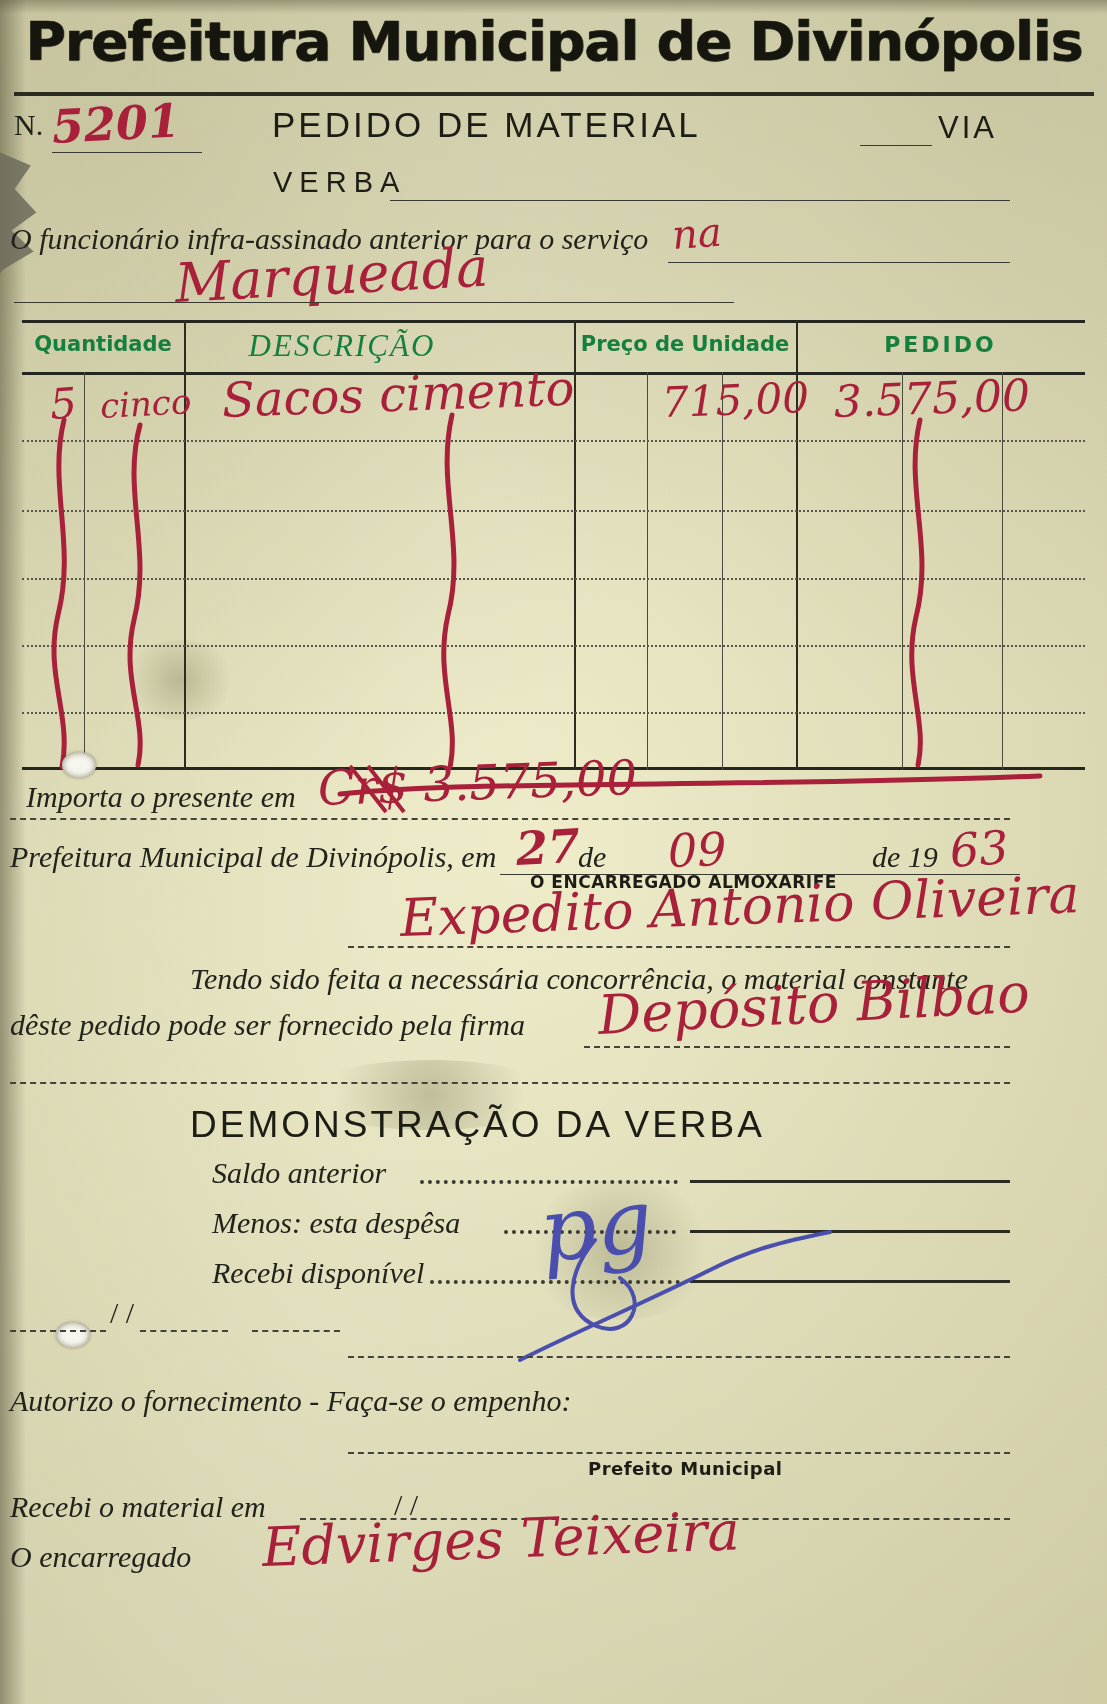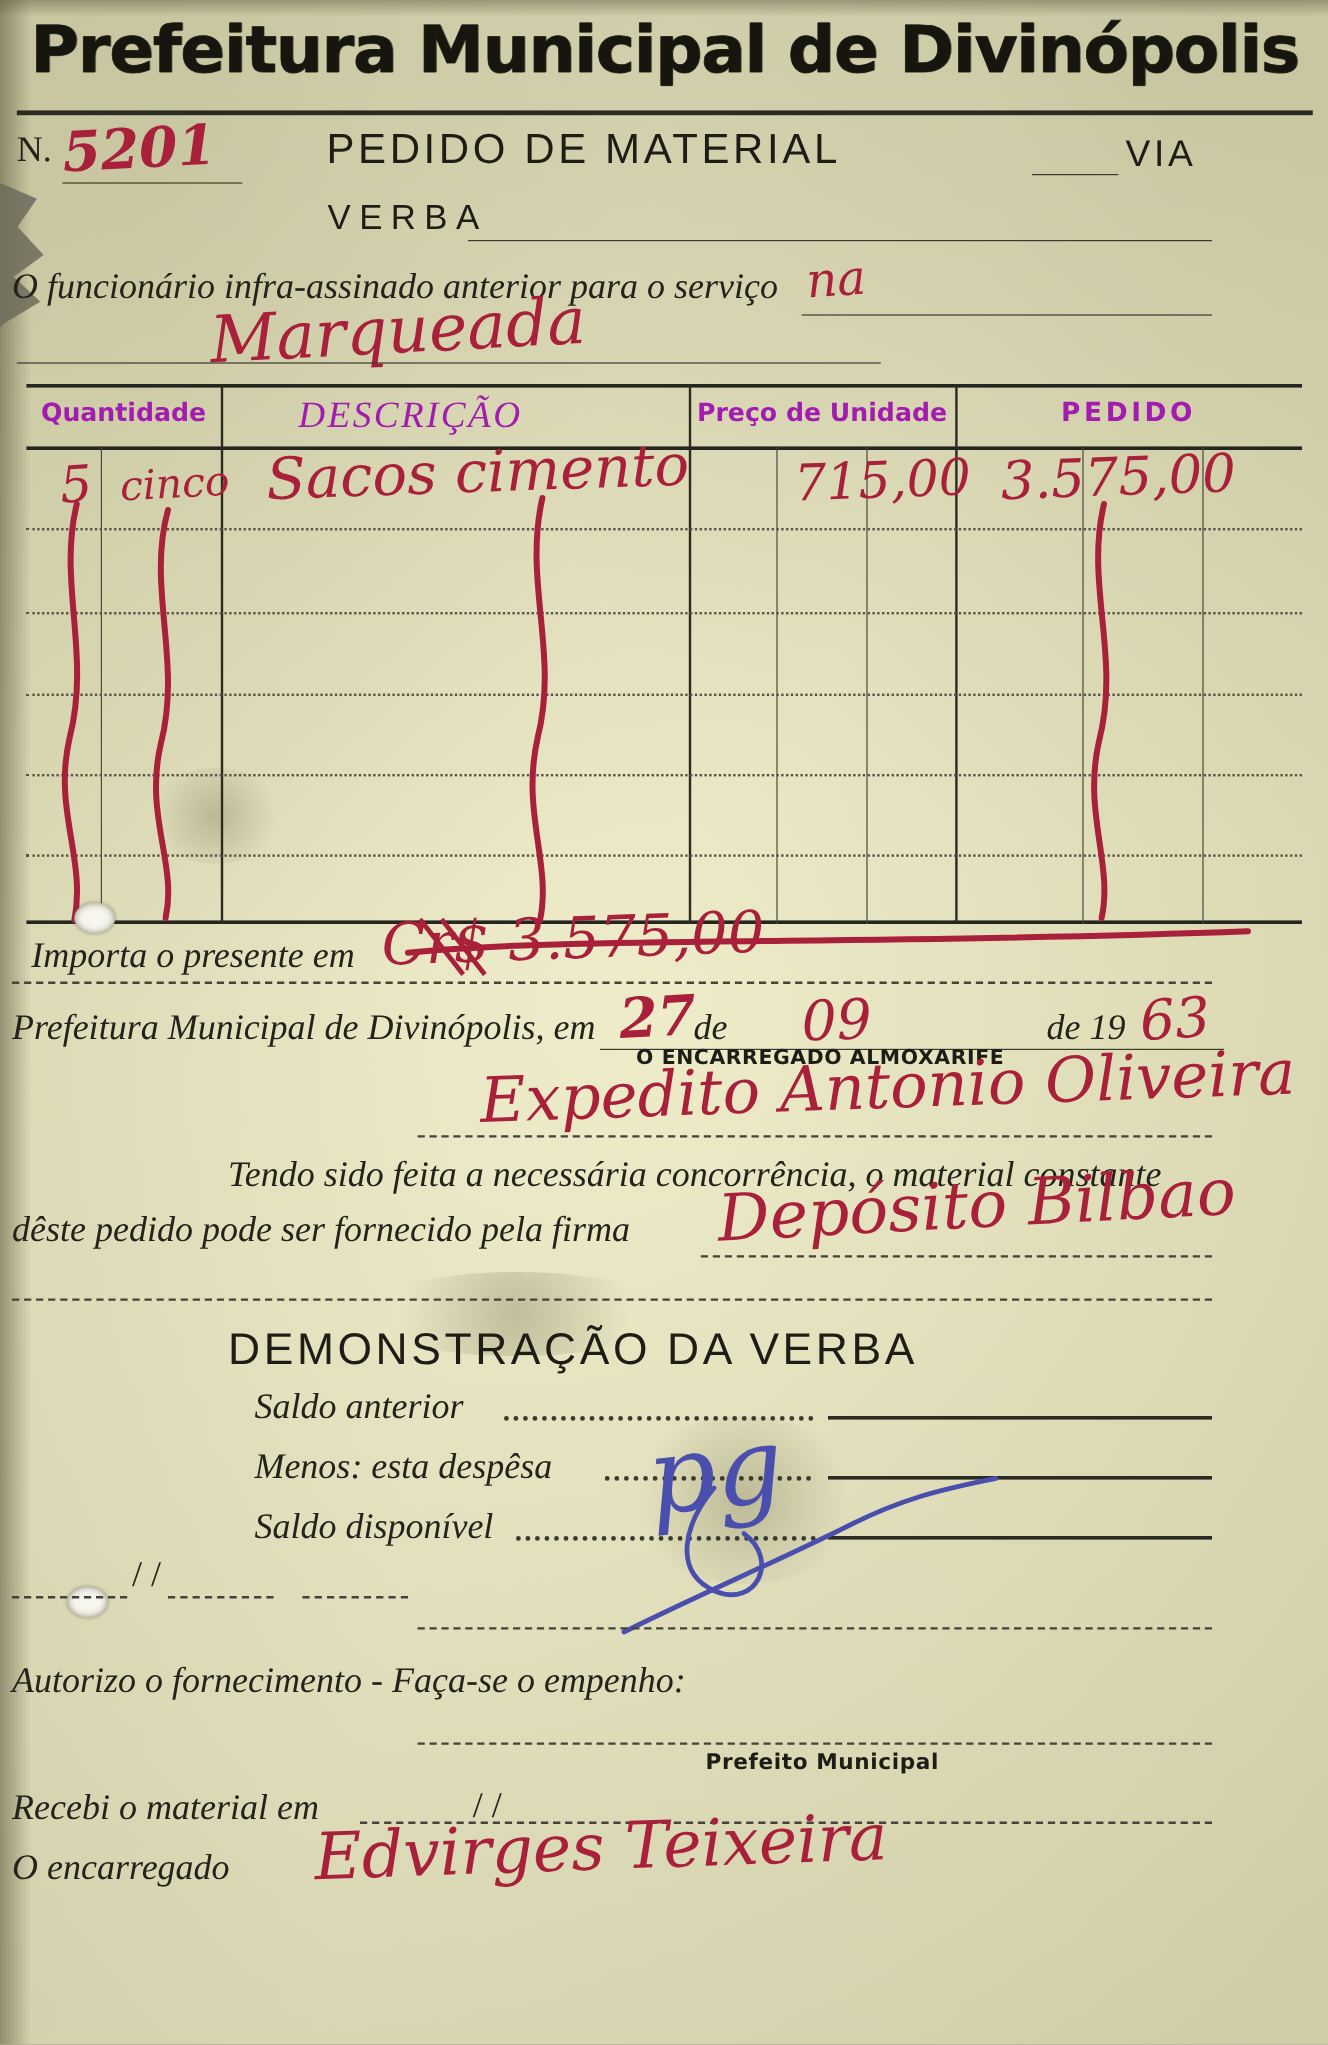--- a/index.html
+++ b/index.html
@@ -146,21 +146,21 @@
   .hdr-rule {
     position: absolute;
     left: 0; right: 0;
     border-bottom: 3px solid #262620;
     height: 0;
   }
   .col-hdr {
     position: absolute;
     text-align: center;
     font-family: "Liberation Serif", serif;
-    color: #a21caf;
+    color: #15803d;
     white-space: nowrap;
   }
   .rowline {
     position: absolute;
     left: 0; right: 0;
     border-bottom: 2px dotted #56564a;
     height: 0;
   }
 
   .small-caps-sans {
@@ -302,21 +302,21 @@
   <div class="lbl demo-title" style="left:190px; top:1104px;">DEMONSTRAÇÃO DA VERBA</div>
 
   <div class="lbl ital" style="left:212px; top:1156px; font-size:30px;">Saldo anterior</div>
   <div class="dotline" style="left:420px; top:1180px; width:258px;"></div>
   <div class="solidline" style="left:690px; top:1180px; width:320px;"></div>
 
   <div class="lbl ital" style="left:212px; top:1206px; font-size:30px;">Menos: esta despêsa</div>
   <div class="dotline" style="left:504px; top:1230px; width:172px;"></div>
   <div class="solidline" style="left:690px; top:1230px; width:320px;"></div>
 
-  <div class="lbl ital" style="left:212px; top:1256px; font-size:30px;">Saldo disponível</div>
+  <div class="lbl ital" style="left:212px; top:1256px; font-size:30px;">Recebi disponível</div>
   <div class="dotline" style="left:430px; top:1280px; width:250px;"></div>
   <div class="solidline" style="left:690px; top:1280px; width:320px;"></div>
 
   <div class="hw hw-blue" style="left:540px; top:1180px; font-size:88px; transform:rotate(-6deg);">pg</div>
   <svg class="ink" style="left:500px; top:1230px; width:340px; height:140px;" viewBox="0 0 340 140">
     <path d="M20 130 C 80 100, 150 70, 210 40 C 250 20, 280 12, 330 2" stroke="#4a4fae" stroke-width="4" fill="none" stroke-linecap="round"></path>
     <path d="M95 10 C 70 40, 60 80, 96 96 C 130 110, 150 70, 120 48" stroke="#4a4fae" stroke-width="4" fill="none" stroke-linecap="round"></path>
   </svg>
 
   <div class="hole" style="left:56px; top:1322px;"></div>

